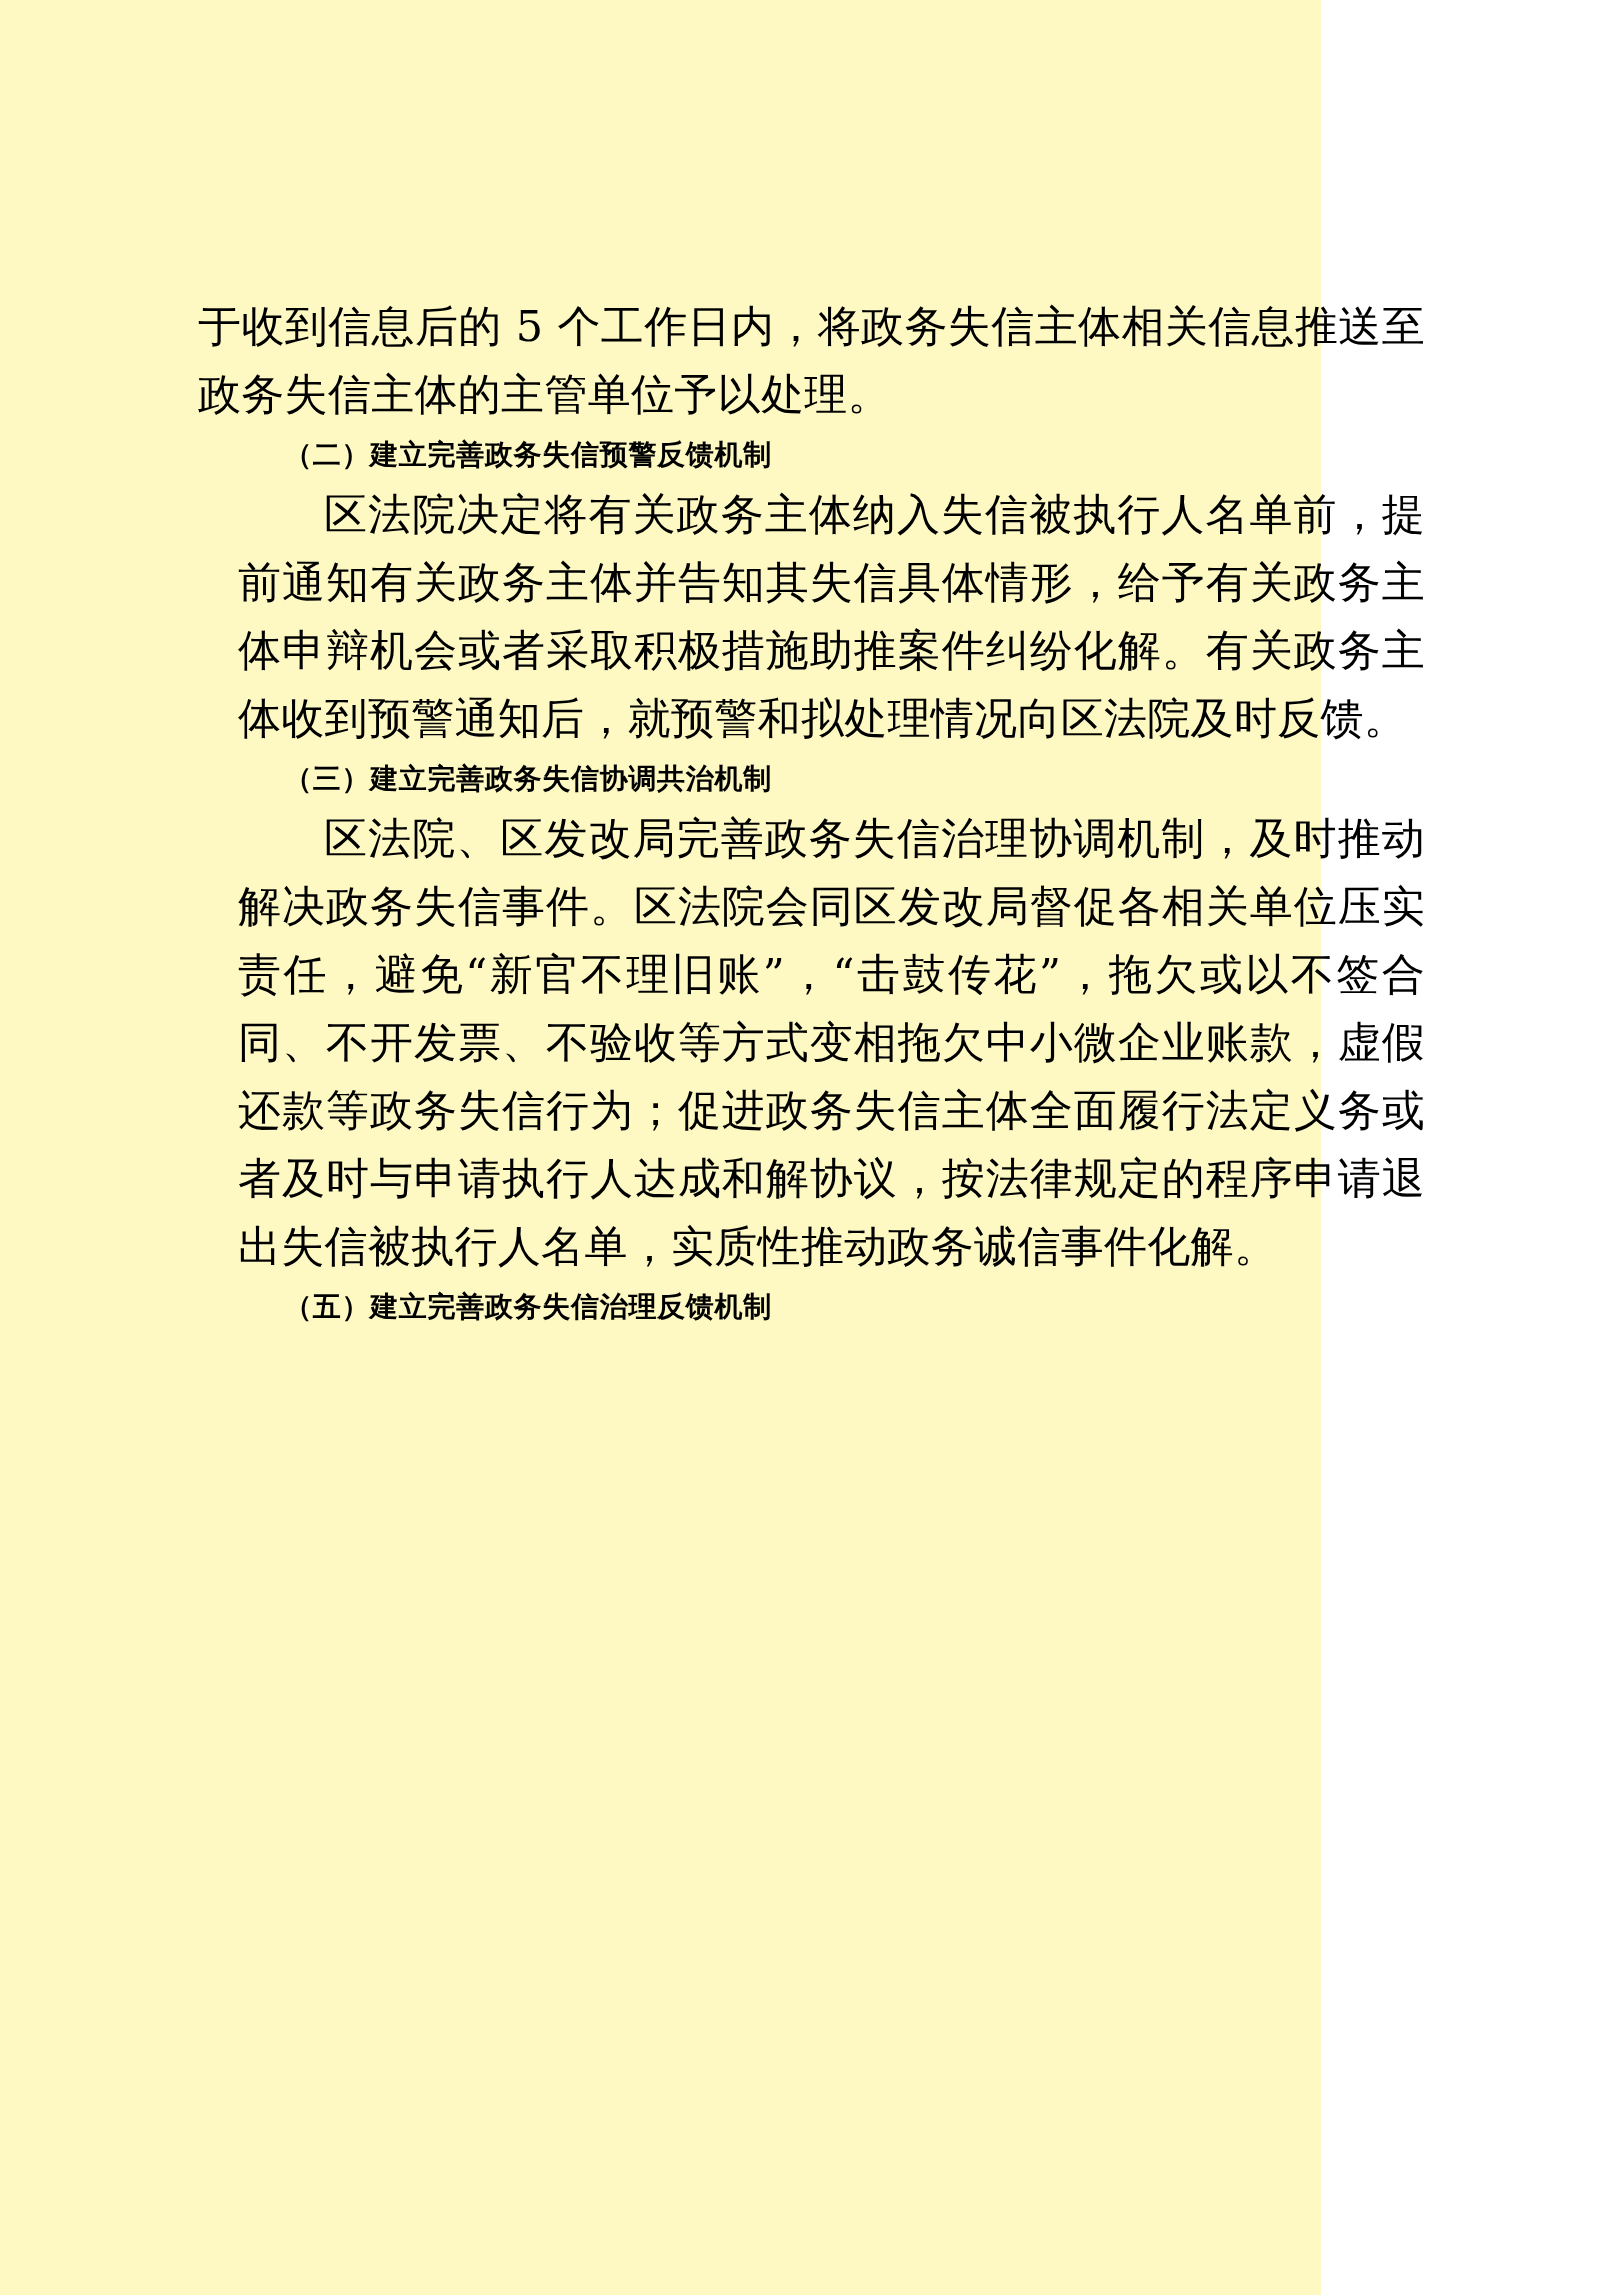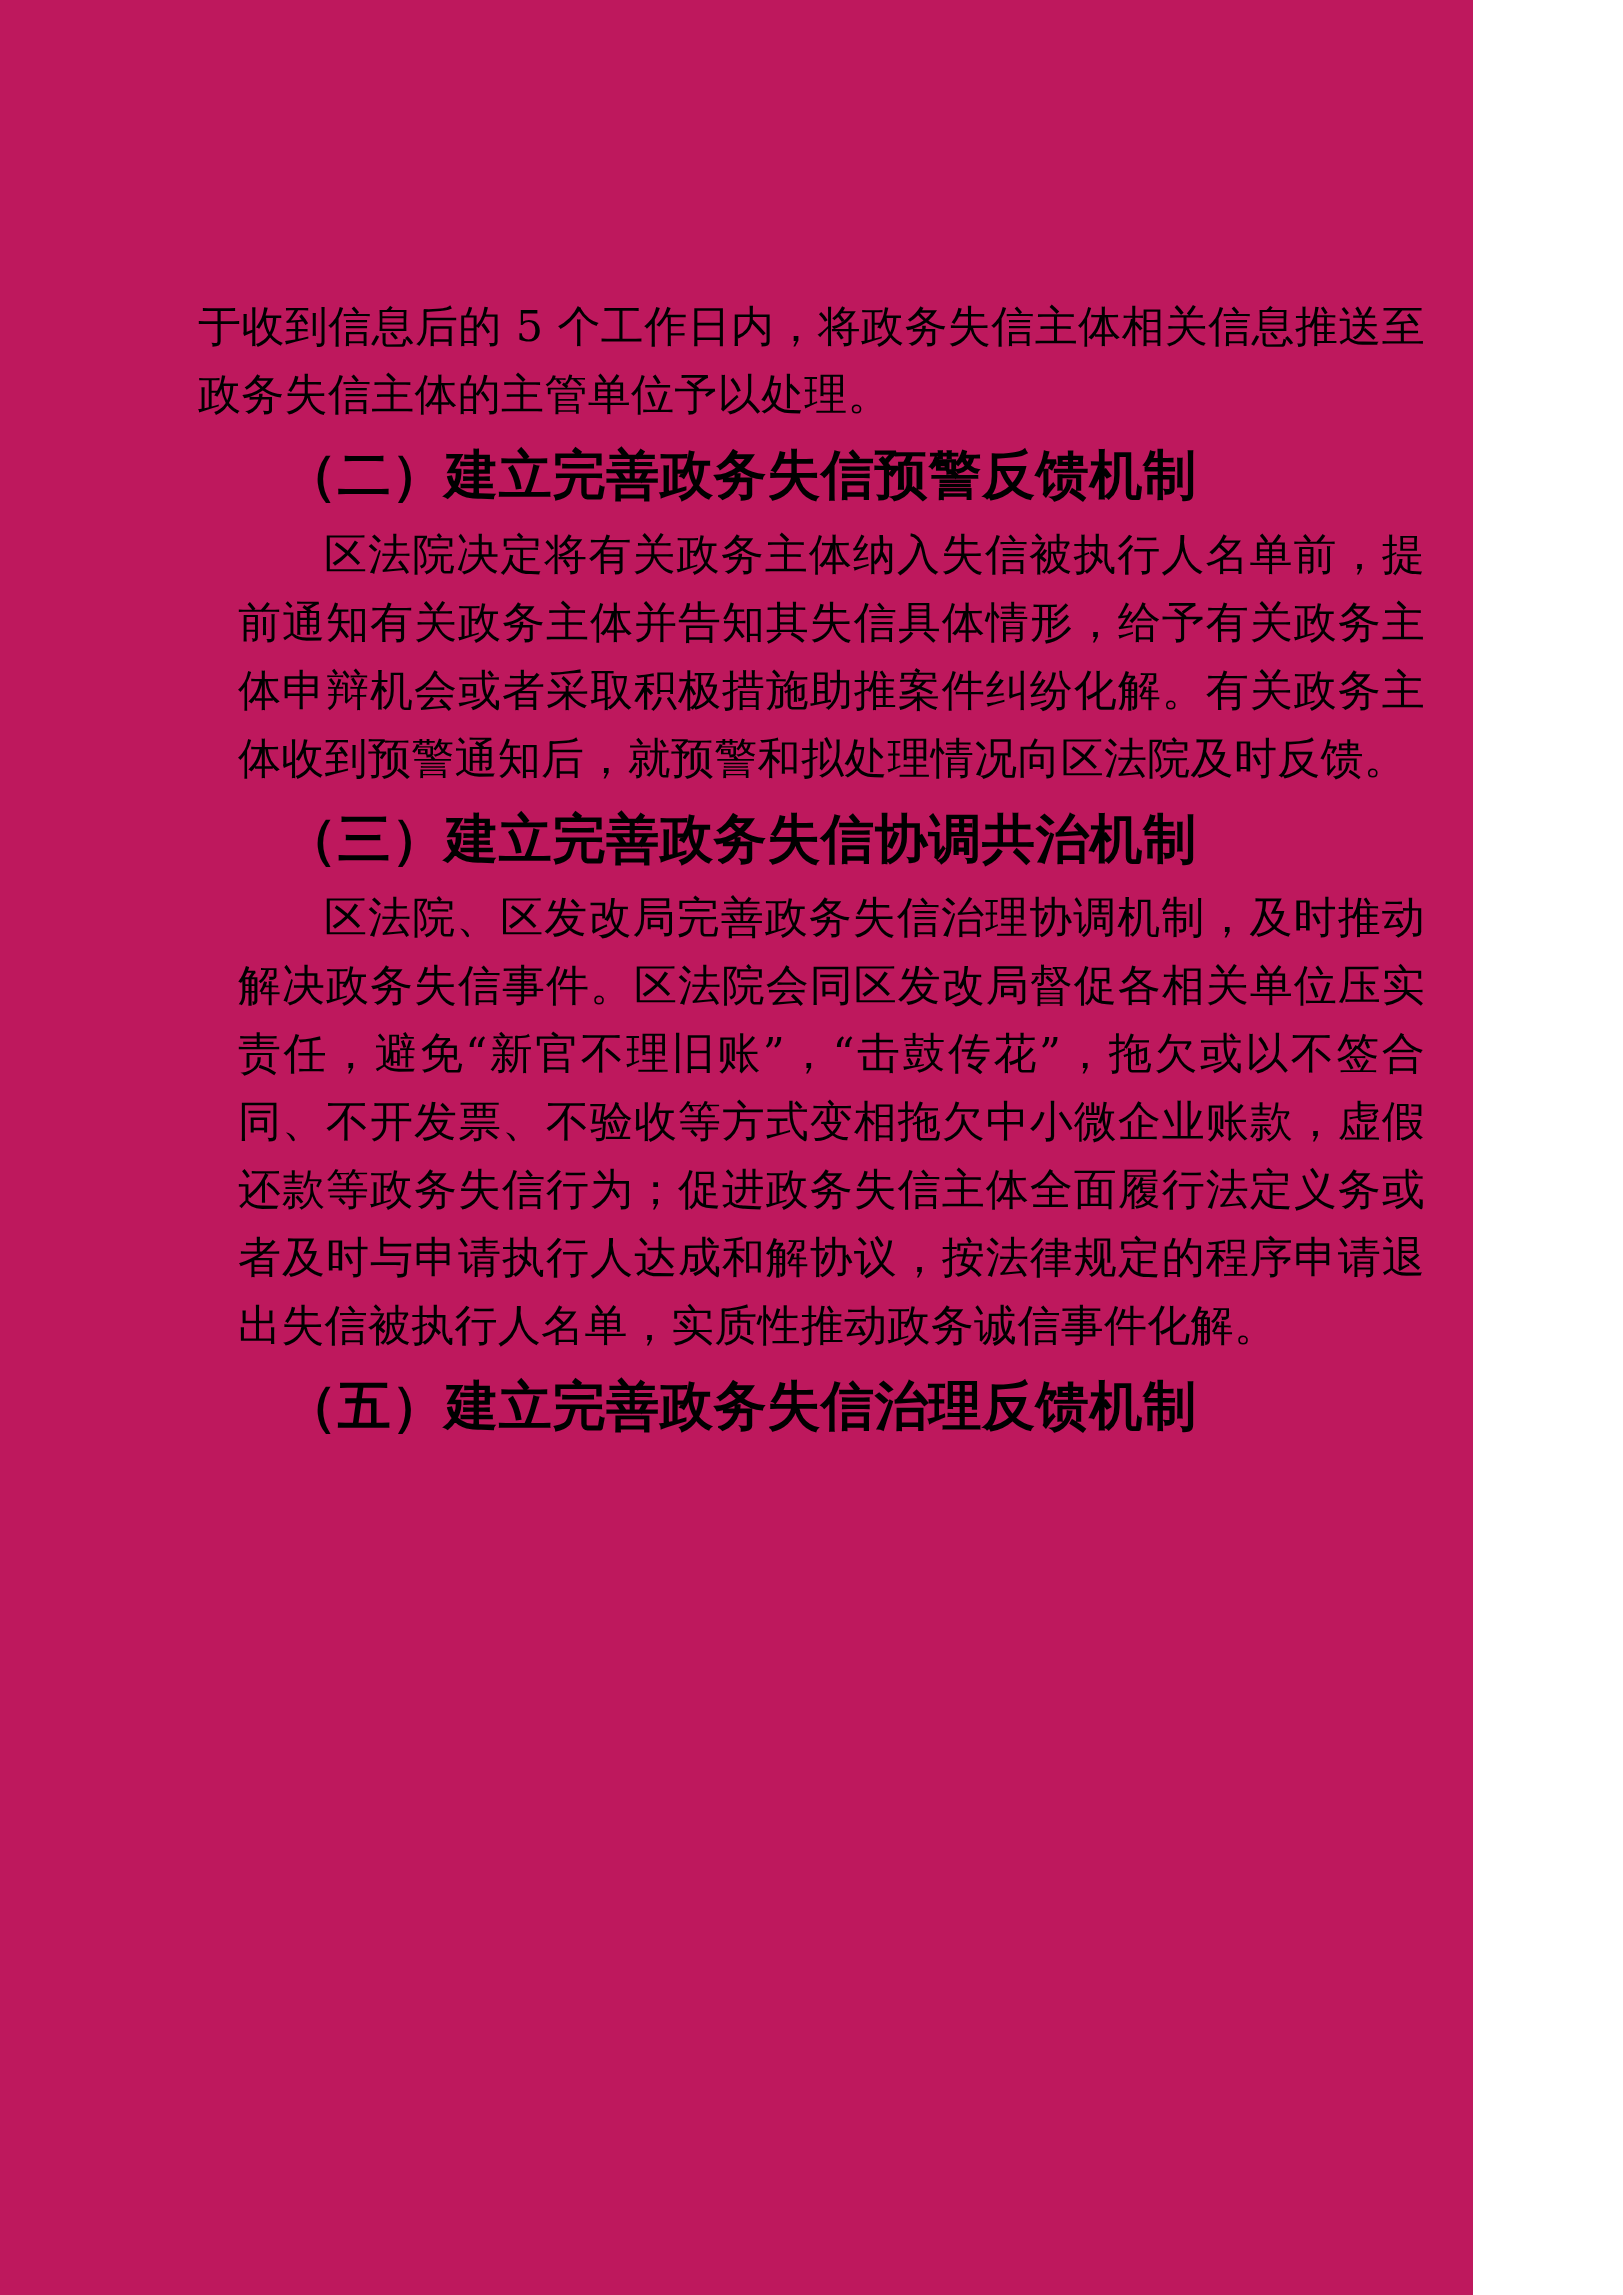--- a/index.html
+++ b/index.html
@@ -9,45 +9,45 @@
   }
   body {
     width: 1623px;
     height: 2295px;
     font-family: "DejaVu Serif", serif;
     color: #000000;
     overflow: hidden;
   }
   .page {
     position: relative;
-    width: 1473px;
+    width: 1321px;
     height: 2295px;
     box-sizing: border-box;
     padding: 293px 198px 0 198px;
-    background: #be185d;
+    background: #fef9c3;
   }
   .doc-body {
     width: 1227px;
   }
   .para {
     font-size: 43px;
     line-height: 1.58;
     letter-spacing: 0.3px;
     text-align: justify;
     text-justify: inter-ideograph;
     margin: 0 0 1.4px 0;
     font-family: "DejaVu Serif", serif;
     font-weight: 400;
   }
   .para.indent {
     text-indent: 86px;
     margin-left: 40px;
   }
   .heading {
-    font-size: 53px;
+    font-size: 28px;
     line-height: 1.58;
     letter-spacing: 0.7px;
     margin: 4.1px 0 4.1px 0;
     font-family: "DejaVu Sans", sans-serif;
     font-weight: 700;
     text-indent: 86px;
   }
 </style>
 </head>
 <body>

